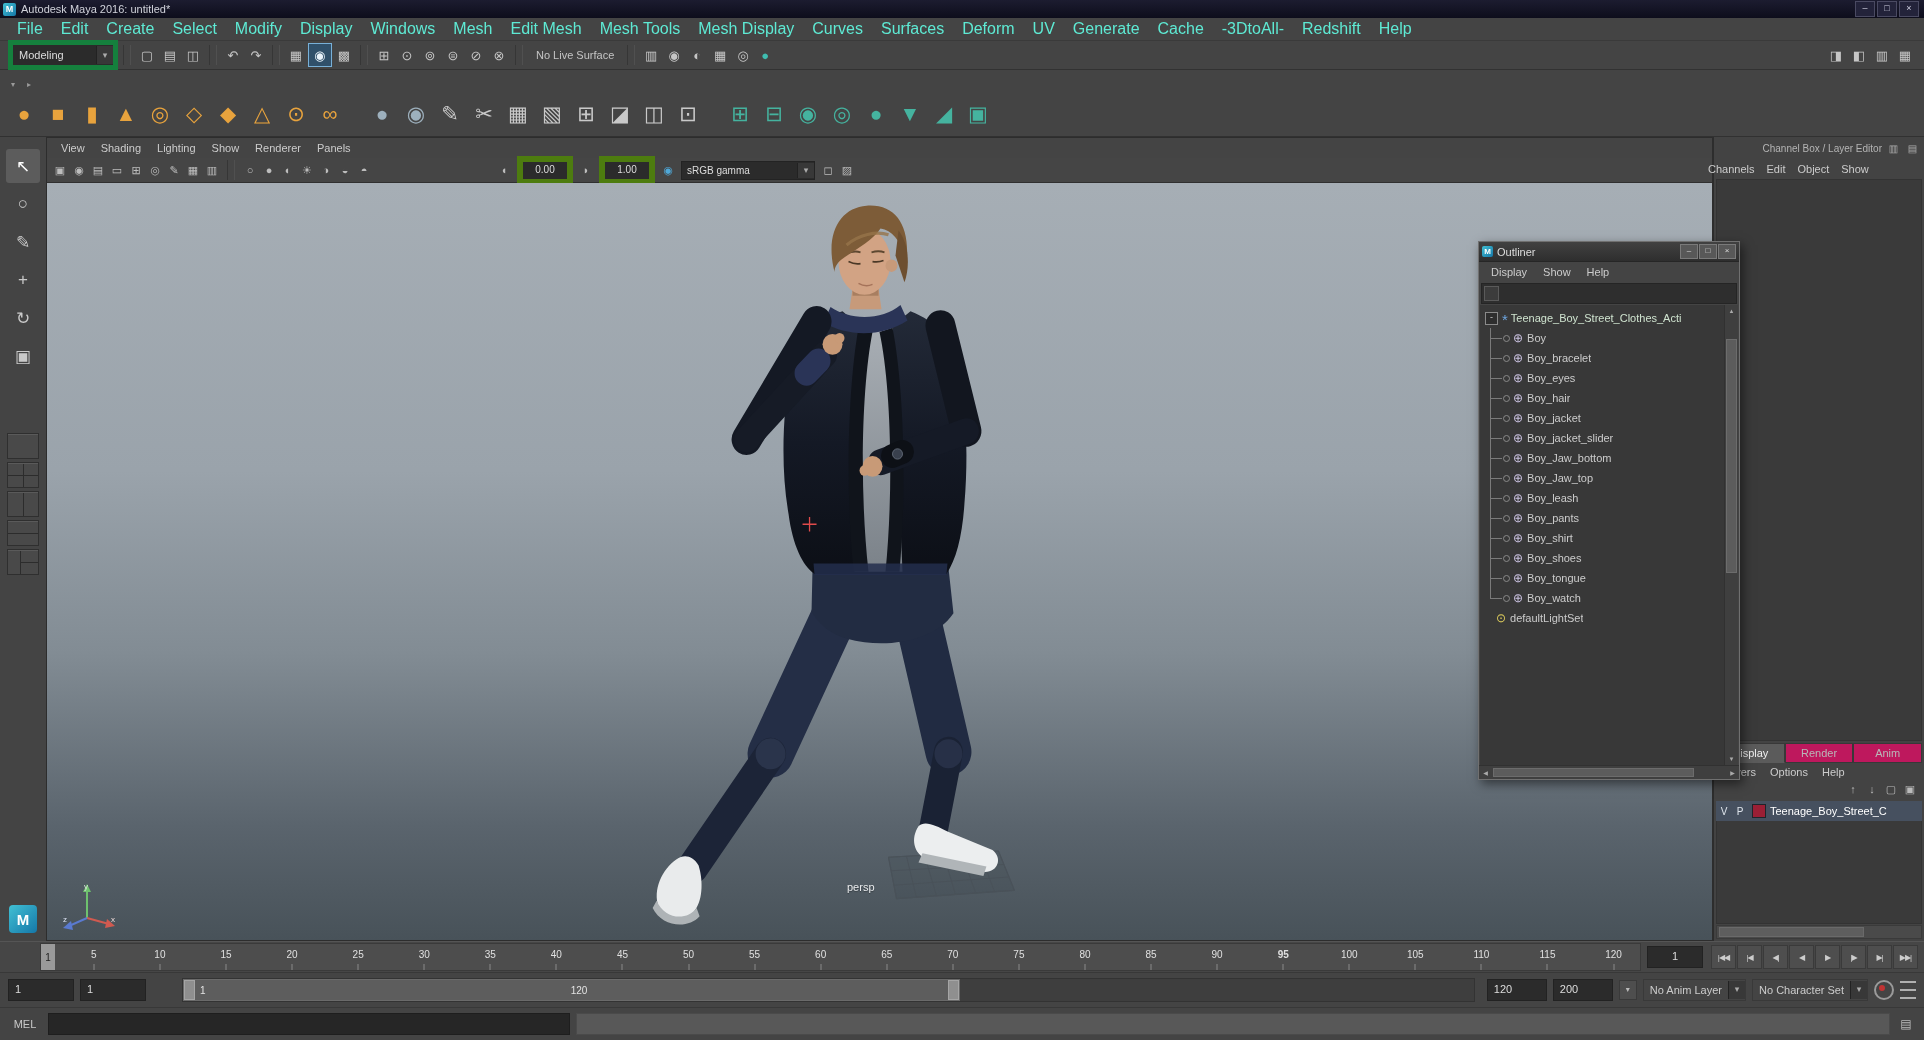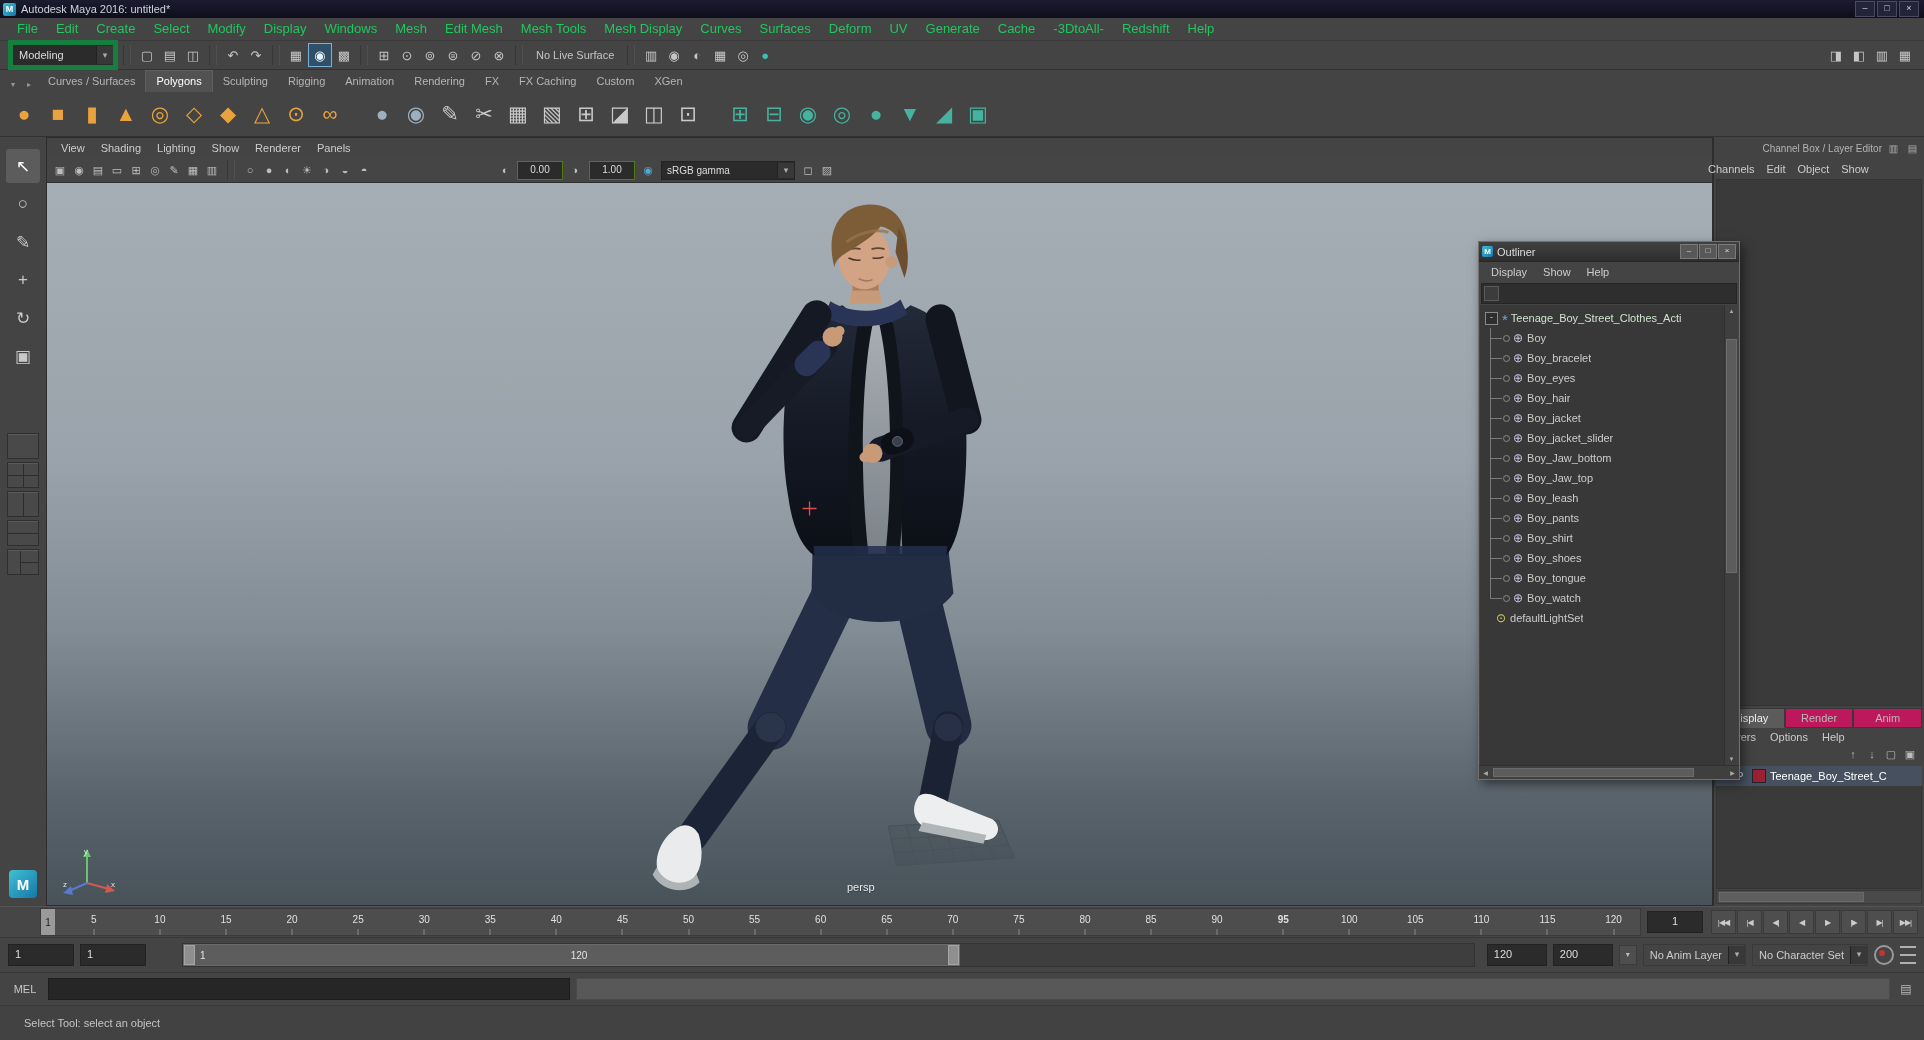--- a/index.html
+++ b/index.html
@@ -10,21 +10,21 @@
   
   .titlebar{height:18px;background:linear-gradient(#1c1c30,#0d0d1b);display:flex;align-items:center;gap:5px;padding:0 3px;flex:0 0 auto}
   .maya-badge{width:13px;height:13px;border-radius:2px;background:linear-gradient(135deg,#41c0d4,#1577a8);
               color:#fff;font-size:9px;font-weight:bold;display:flex;align-items:center;justify-content:center;flex:0 0 auto}
   .tb-title{font-size:11px;color:#d0d2da;white-space:nowrap}
   .win-btns{margin-left:auto;display:flex;gap:2px;padding-right:2px}
   .win-btn{width:18px;height:14px;background:#23233a;border:1px solid #4a4a62;color:#cfcfe0;font-size:9px;line-height:12px;text-align:center;cursor:default}
 
   
   .menubar{height:22px;background:#444;border-bottom:1px solid #3a3a3a;display:flex;align-items:center;padding-left:8px;flex:0 0 auto}
-  .menu-item{padding:8px 9px;font-size:13px;color:#22c55e;line-height:22px;white-space:nowrap}
+  .menu-item{padding:8px 9px;font-size:16px;color:#5eead4;line-height:22px;white-space:nowrap}
 
   
   .statusline{height:28px;background:#444;border-bottom:1px solid #323232;display:flex;align-items:center;padding:0 8px;flex:0 0 auto}
   .mode-select{width:100px;height:20px;background:#2b2b2b;border:5px solid #15803d;display:flex;align-items:center;font-size:11px;color:#ddd}
   .mode-select span:first-child{flex:1;padding-left:6px}
   .ms-arrow{width:16px;text-align:center;color:#aaa;border-left:1px solid #222;background:#383838;font-size:9px;line-height:18px}
   .sep{width:6px;height:20px;border-left:1px solid #363636;border-right:1px solid #505050;margin:0 5px}
   .icon-group{display:flex;align-items:center;gap:1px}
   .sl-icon{width:22px;height:22px;display:flex;align-items:center;justify-content:center;font-size:13px;color:#c6c6c6}
   .sl-icon.active{background:#30506a;border:1px solid #78b0d8;color:#e8f2fa}
@@ -55,21 +55,21 @@
   .tb-bottom .maya-badge{width:28px;height:28px;font-size:15px;border-radius:4px}
 
   
   .viewport{flex:1;display:flex;flex-direction:column;border:1px solid #2d2d2d;background:#444;min-width:0}
   .vp-menus{height:20px;display:flex;padding-left:6px;background:#444}
   .vp-menu{font-size:11px;color:#ccc;padding:0 8px;line-height:20px}
   .vp-toolbar{height:24px;display:flex;align-items:center;padding:0 4px;background:#454545;border-bottom:1px solid #303030;gap:1px}
   .vp-group{display:flex;gap:1px}
   .vp-icon{width:18px;height:18px;display:flex;align-items:center;justify-content:center;font-size:11px;color:#bdbdbd}
   .vp-spacer{width:120px}
-  .vp-field{width:44px;height:17px;background:#2b2b2b;border:1px solid #4d7c0f;color:#ddd;font-size:10px;text-align:center;line-height:16px;margin:0 3px}
+  .vp-field{width:44px;height:17px;background:#2b2b2b;border:6px solid #4d7c0f;color:#ddd;font-size:10px;text-align:center;line-height:16px;margin:0 3px}
   .vp-select{width:132px;height:17px;background:#2b2b2b;border:1px solid #232323;color:#ddd;font-size:10px;display:flex;align-items:center;margin:0 3px}
   .vp-select span:first-child{flex:1;padding-left:5px}
   .vp-select .ms-arrow{height:15px;line-height:14px}
   .vp-canvas{flex:1;position:relative;overflow:hidden;
      background:linear-gradient(180deg,#a6aeb5 0%,#9aa3ab 38%,#828c94 62%,#5a646d 85%,#485259 100%)}
   .persp-label{position:absolute;left:800px;top:698px;font-size:11px;color:#e9ebed;text-shadow:0 1px 1px rgba(0,0,0,.35)}
   .axis-gizmo{position:absolute;left:14px;bottom:8px}
 
   
   .channelbox{width:210px;background:#434343;border-left:1px solid #2d2d2d;display:flex;flex-direction:column;flex:0 0 auto;font-size:11px}
@@ -251,32 +251,20 @@
         <div class="sl-icon">◨</div>
         <div class="sl-icon">◧</div>
         <div class="sl-icon">▥</div>
         <div class="sl-icon">▦</div>
       </div>
   </div>
 
   <div class="shelf-tabs">
     <div class="shelf-mini">▾</div>
     <div class="shelf-mini">▸</div>
-    <div id="shelfTabs" style="display:flex;align-items:flex-end">
-        <div class="shelf-tab">Curves / Surfaces</div>
-        <div class="shelf-tab active">Polygons</div>
-        <div class="shelf-tab">Sculpting</div>
-        <div class="shelf-tab">Rigging</div>
-        <div class="shelf-tab">Animation</div>
-        <div class="shelf-tab">Rendering</div>
-        <div class="shelf-tab">FX</div>
-        <div class="shelf-tab">FX Caching</div>
-        <div class="shelf-tab">Custom</div>
-        <div class="shelf-tab">XGen</div>
-      </div>
   </div>
 
   <div class="shelf" id="shelfIcons">
       <div class="shelf-icon" style="color: rgb(232, 163, 61);">●</div>
       <div class="shelf-icon" style="color: rgb(232, 163, 61);">■</div>
       <div class="shelf-icon" style="color: rgb(232, 163, 61);">▮</div>
       <div class="shelf-icon" style="color: rgb(232, 163, 61);">▲</div>
       <div class="shelf-icon" style="color: rgb(232, 163, 61);">◎</div>
       <div class="shelf-icon" style="color: rgb(232, 163, 61);">◇</div>
       <div class="shelf-icon" style="color: rgb(232, 163, 61);">◆</div>
@@ -728,17 +716,14 @@
     <div class="prefs-icon"></div>
   </div>
 
   <div class="cmdline">
     <span class="cmd-label">MEL</span>
     <div class="cmd-input"></div>
     <div class="cmd-result"></div>
     <div class="cmd-icon">▤</div>
   </div>
 
-  <div class="helpline">
-    <span class="help-text">Select Tool: select an object</span>
-  </div>
 
 </div>
 
 </body></html>

